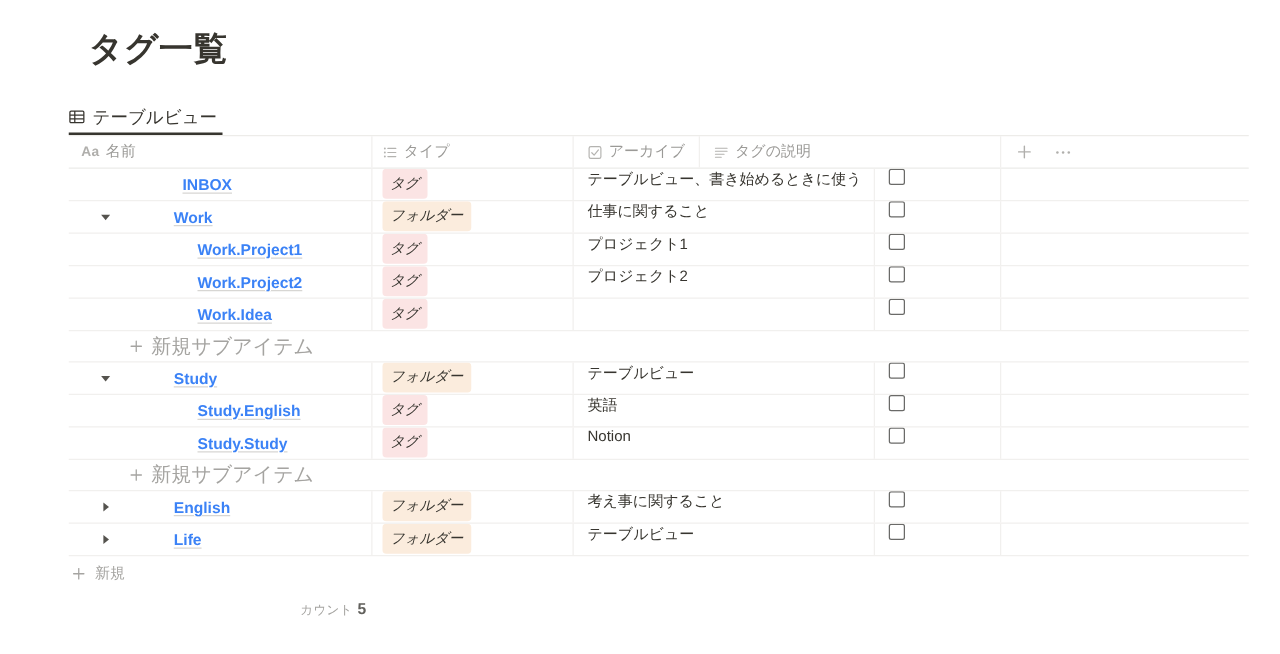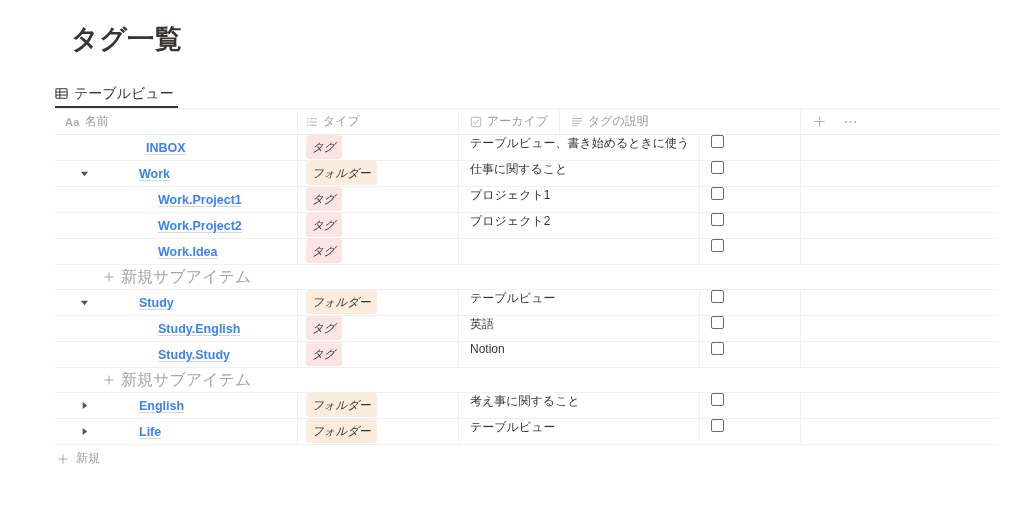--- a/index.html
+++ b/index.html
@@ -568,15 +568,21 @@
               <svg width="12" height="12" viewBox="0 0 14 14" fill="none" stroke="#a5a4a1" stroke-width="1.2" stroke-linecap="round">
                 <line x1="7" y1="2.2" x2="7" y2="11.8"></line>
                 <line x1="2.2" y1="7" x2="11.8" y2="7"></line>
               </svg>
             </span>
             <span>新規</span>
           </div>
         </div>
       </div>
 
+    <div class="table-footer">
+      <div class="count-cell">
+        <span class="count-label">カウント</span>
+        <span class="count-value">5</span>
+      </div>
+    </div>
 
   </div>
 </div>
 
 </body></html>

